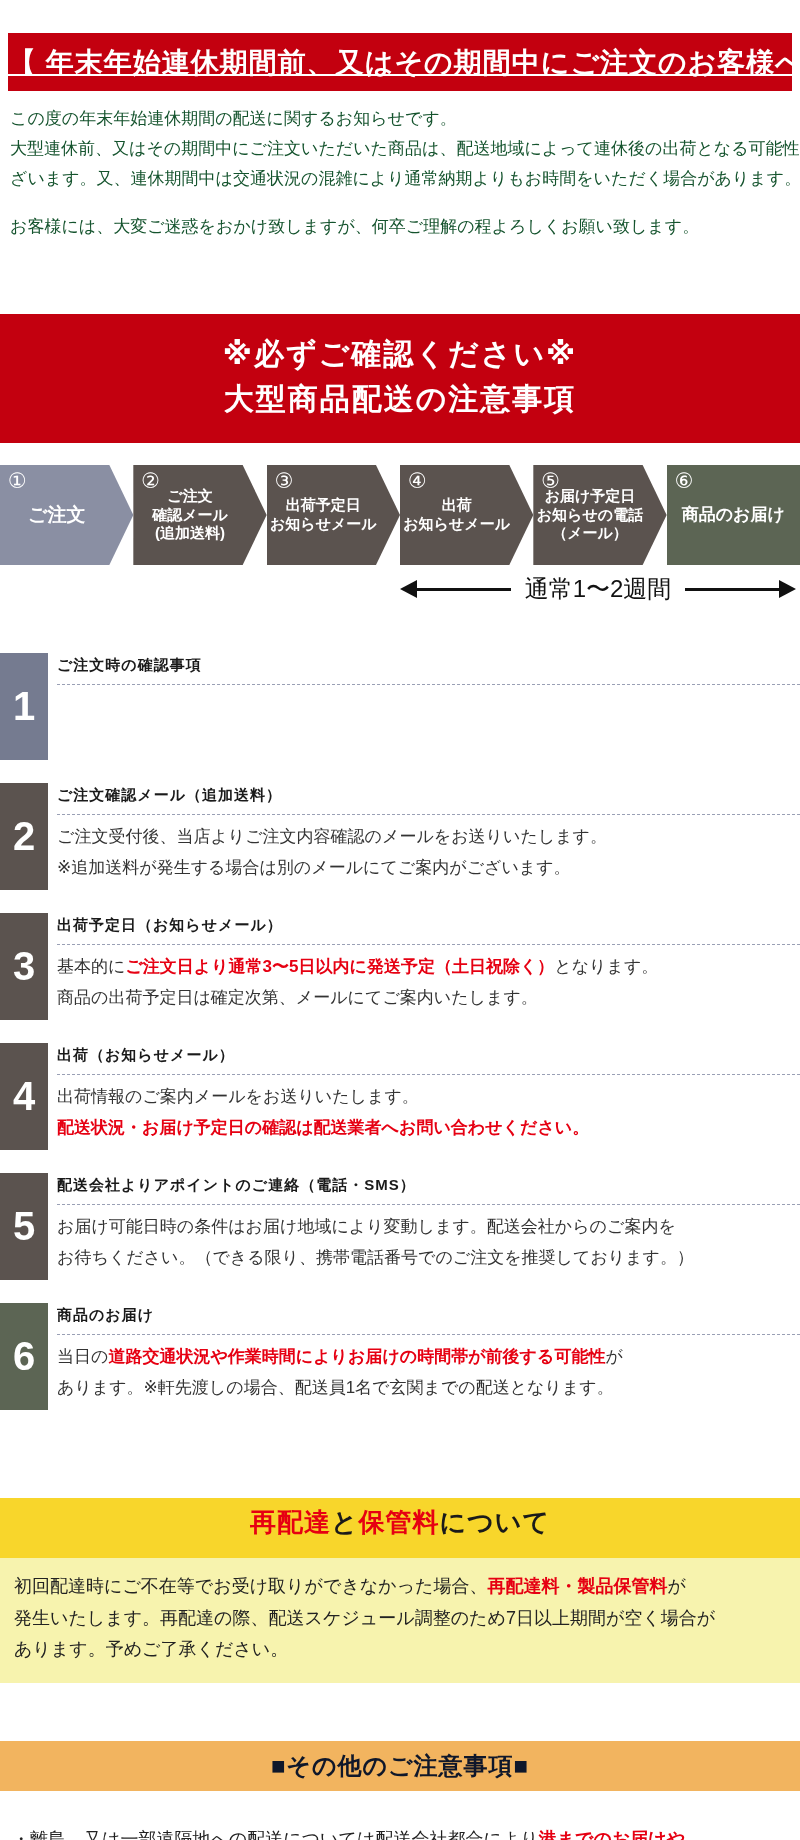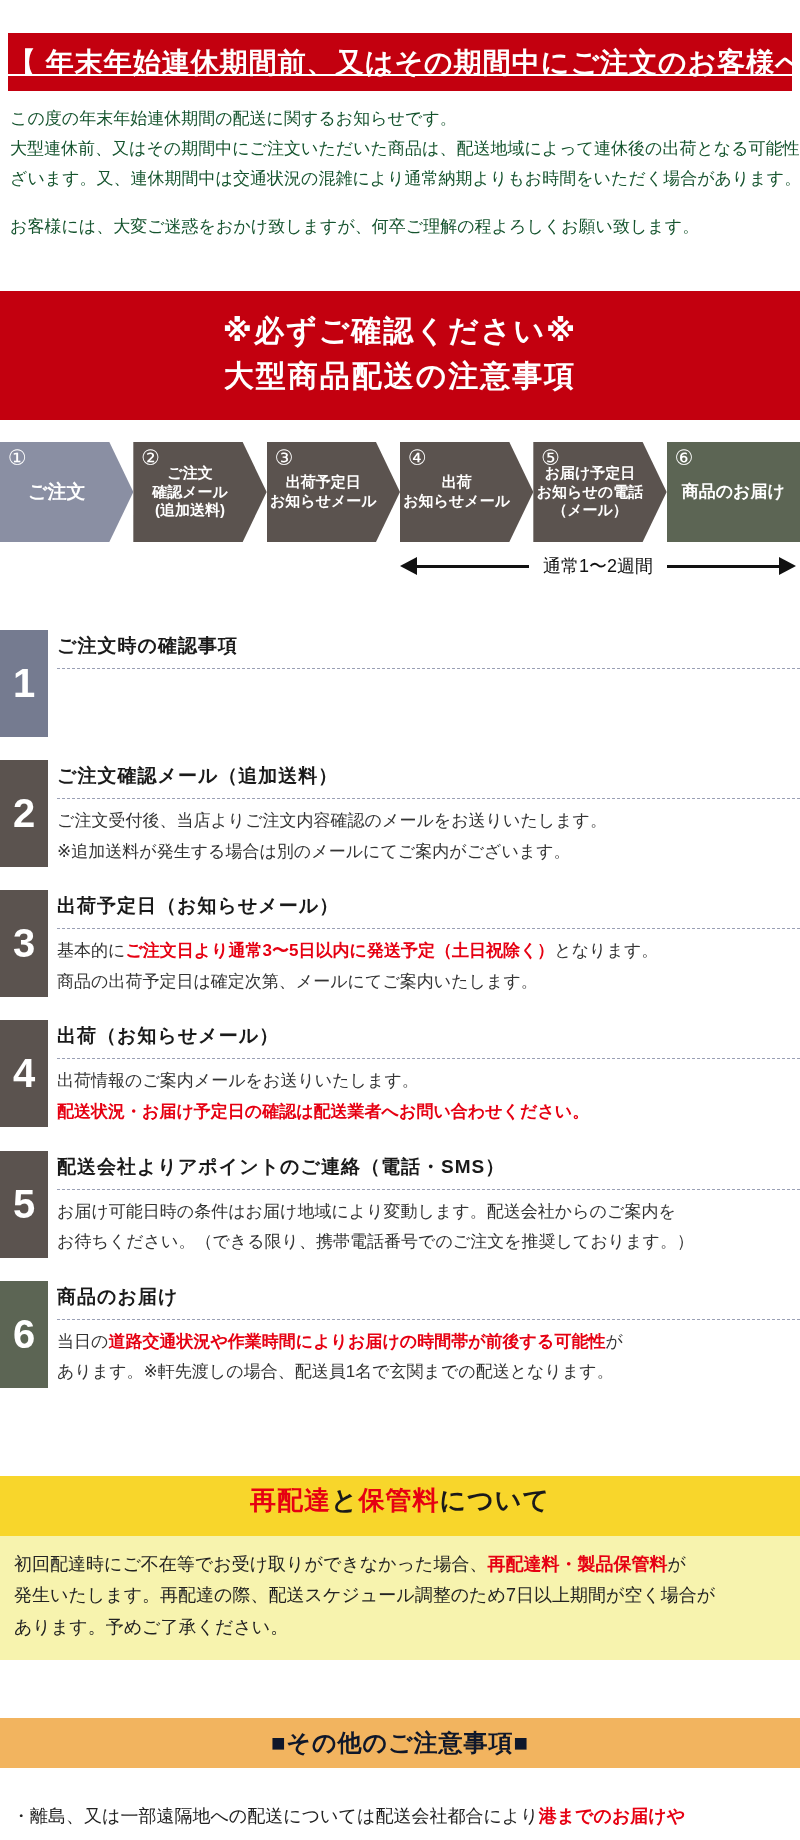--- a/index.html
+++ b/index.html
@@ -20,21 +20,21 @@
     white-space:nowrap; overflow:hidden;text-decoration:underline;
   }
 
   
   .intro { padding:13px 10px 0 10px; font-size:17px; color:#14532d; }
   .intro div { line-height:30px; white-space:nowrap; }
   .intro .last { margin-top:18px; }
 
   
   .notice-block {
-    margin-top:49px; height:129px; width:800px;
+    margin-top:72px; height:129px; width:800px;
     background:var(--banner-red);
     color:#fff; text-align:center; font-weight:bold;
     padding-top:17px;
   }
   .notice-block div { font-size:30px; line-height:45px; letter-spacing:2px; }
 
   
   .flow { margin-top:22px; display:flex; width:800px; height:100px; }
   .step { position:relative; flex:1; color:#fff; font-weight:bold; }
   .chev { clip-path:polygon(0 0, calc(100% - 24px) 0, 100% 50%, calc(100% - 24px) 100%, 0 100%); }
@@ -51,36 +51,36 @@
   }
   .step-6 .lines { right:0; }
   .step .lines .big { font-size:19px; }
   .step .lines .mid { font-size:17px; }
 
   
   .duration { margin:12px 4px 0 400px; display:flex; align-items:center; height:24px; }
   .duration .bar { flex:1; height:3px; background:#111; }
   .duration .head-l { width:0; height:0; border:9px solid transparent; border-right:17px solid #111; border-left:0; }
   .duration .head-r { width:0; height:0; border:9px solid transparent; border-left:17px solid #111; border-right:0; }
-  .duration .label { font-size:18px; color:#111; padding:0 14px; white-space:nowrap; }
+  .duration .label { font-size:24px; color:#111; padding:0 14px; white-space:nowrap; }
 
   
   .sections { margin-top:52px; }
   .section { display:flex; margin-bottom:23px; }
   .nbox {
     width:48px; height:107px; flex:0 0 48px;
     display:flex; align-items:center; justify-content:center;
     color:#fff; font-size:40px; font-weight:bold;
   }
   .nbox-1 { background:var(--box-blue-gray); }
   .nbox-2,.nbox-3,.nbox-4,.nbox-5 { background:var(--step-taupe); }
   .nbox-6 { background:var(--step-green); }
   .sec-content { flex:1; padding-left:9px; padding-top:1px; min-width:0; }
   .sec-heading {
-    font-size:19px; font-weight:bold; color:#1a1a1a;
+    font-size:15px; font-weight:bold; color:#1a1a1a;
     padding:2px 0 9px 0; letter-spacing:1px;
     border-bottom:1px dashed #9aa0b5;
     white-space:nowrap;
   }
   .sec-body { margin-top:7px; font-size:17px; line-height:1.8; color:#333; }
   .sec-body div { white-space:nowrap; }
 
   
   .redelivery { margin-top:88px; }
   .redelivery-title {

